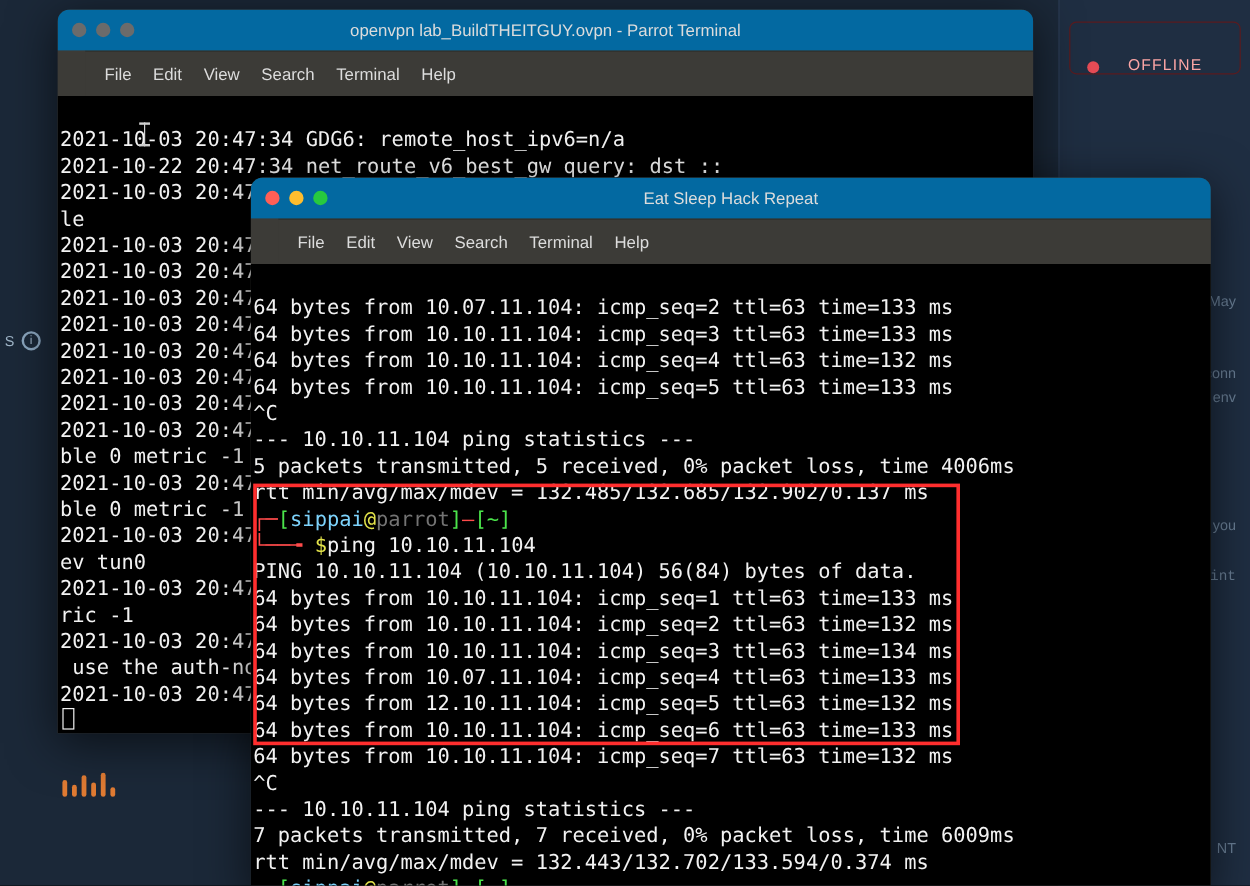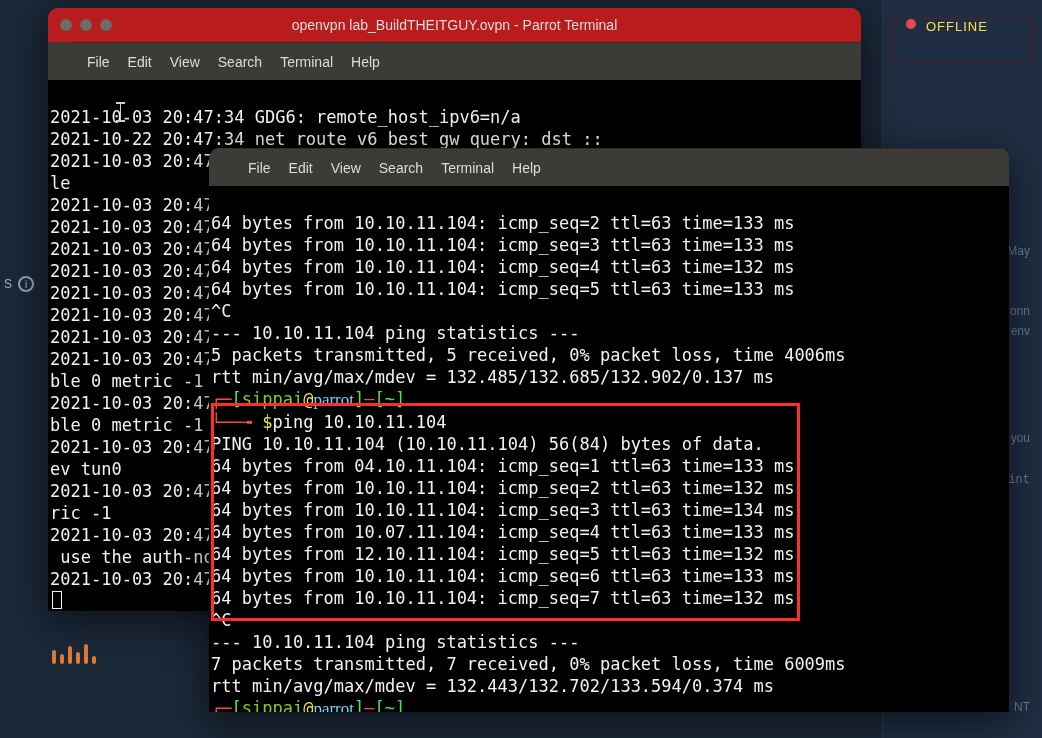--- a/index.html
+++ b/index.html
@@ -22,22 +22,22 @@
       background: #1f2e42;
       border-left: 1px solid #2a3a52;
     }
     .backdrop-head { height: 56px; border-bottom: 1px solid #2a3a52; display: flex; align-items: center; padding: 0 10px; gap: 10px; }
     .chevron-left { width: 18px; height: 18px; }
     .offline-pill {
       margin: 18px 8px 0 8px;
       height: 44px;
       border: 1px solid #5a1b1f;
       border-radius: 6px;
-      display: flex; align-items: flex-start; gap: 10px; padding: 0 14px;
-      color: #fde047; font-size: 13px; letter-spacing: 1px;
+      display: flex; align-items: flex-end; gap: 24px; padding: 0 14px;
+      color: #fca5a5; font-size: 13px; letter-spacing: 1px;
     }
     .offline-dot { width: 10px; height: 10px; border-radius: 50%; background: #e44b55; }
     .right-faded { position: absolute; right: 12px; font-size: 12px; color: #6a7f96; }
     .ts-right { top: 244px; }
     .r-conn { top: 304px; }
     .r-env { top: 324px; }
     .r-you { top: 431px; }
     .r-int { top: 473px; font-family: Liberation Mono, monospace; }
     .r-nt  { top: 700px; }
     .info-chip { position: absolute; left: 4px; top: 276px; display:flex; gap:6px; align-items:center; font-size:12px; color:#9fb5c8; }
@@ -50,21 +50,21 @@
     
     .term-window {
       position: absolute;
       background: #3c3b37;
       border-radius: 10px 10px 0 0;
       box-shadow: 0 8px 40px rgba(0,0,0,0.6);
       overflow: hidden;
     }
     .titlebar {
       height: 34px;
-      background: #b91c1c;
+      background: #0369a1;
       display: flex;
       align-items: center;
       padding: 0 12px;
       position: relative;
     }
     .traffic-lights { display: flex; gap: 8px; align-items: center; }
     .tl { width: 12px; height: 12px; border-radius: 50%; }
     .tl-close-muted { background: #6b6b6b; }
     .tl-min-muted   { background: #6b6b6b; }
     .tl-max-muted   { background: #6b6b6b; }
@@ -85,22 +85,22 @@
       background: #000;
       color: #f2f2f2;
       font-family: "Menlo","Consolas","DejaVu Sans Mono",monospace;
       font-size: 17px;
       line-height: 22px;
       padding: 4px 2px;
       white-space: pre;
       overflow: hidden;
     }
     .green   { color: #4be44b; }
-    .cyan    { color: #84cc16; }
-    .magenta { color: #7dd3fc; font-family: Liberation Serif, serif; }
+    .cyan    { color: #7dd3fc; }
+    .magenta { color: #737373; }
     .yellow  { color: #e4e44b; }
     .redline { color: #ff4b4b; }
     .cursor-block { display:inline-block; width:10px; height:18px; border:1px solid #f2f2f2; margin-left:2px; vertical-align:-2px;}
 
     
     .win-a { left: 48px; top: 8px; width: 813px; }
     .win-a .term-body { height: 531px; }
 
     .win-b { left: 209px; top: 148px; width: 800px; }
     .win-b .term-body { height: 526px; }
@@ -192,41 +192,49 @@
 <span> use the auth-no</span>
 <span>2021-10-03 20:47</span>
 <span class="cursor-block"></span>
   </div>
   <div class="text-cursor-ibeam">
       <span class="stem"></span>
     </div>
 </div>
 
 <div class="term-window win-b">
+  <div class="titlebar">
+    <div class="traffic-lights">
+      <span class="tl tl-close-red"></span>
+      <span class="tl tl-min-amber"></span>
+      <span class="tl tl-max-green"></span>
+    </div>
+    <div class="title-text">Eat Sleep Hack Repeat</div>
+  </div>
   <div class="menubar">
     <span>File</span>
     <span>Edit</span>
     <span>View</span>
     <span>Search</span>
     <span>Terminal</span>
     <span>Help</span>
   </div>
   <div class="term-body">
-<span>64 bytes from 10.10.11.104: icmp_seq=2 ttl=63 time=133 ms</span>
+<span>64 bytes from 10.07.11.104: icmp_seq=2 ttl=63 time=133 ms</span>
 <span>64 bytes from 10.10.11.104: icmp_seq=3 ttl=63 time=133 ms</span>
 <span>64 bytes from 10.10.11.104: icmp_seq=4 ttl=63 time=132 ms</span>
 <span>64 bytes from 10.10.11.104: icmp_seq=5 ttl=63 time=133 ms</span>
 <span>^C</span>
 <span>--- 10.10.11.104 ping statistics ---</span>
 <span>5 packets transmitted, 5 received, 0% packet loss, time 4006ms</span>
 <span>rtt min/avg/max/mdev = 132.485/132.685/132.902/0.137 ms</span>
 <span class="redline">┌─</span><span class="green">[</span><span class="cyan">sippai</span><span class="yellow">@</span><span class="magenta">parrot</span><span class="green">]</span><span class="redline">—</span><span class="green">[~]</span>
 <span class="redline">└──╼ </span><span class="yellow">$</span><span>ping 10.10.11.104</span>
 <span>PING 10.10.11.104 (10.10.11.104) 56(84) bytes of data.</span>
-<span>64 bytes from 04.10.11.104: icmp_seq=1 ttl=63 time=133 ms</span>
+<span>64 bytes from 10.10.11.104: icmp_seq=1 ttl=63 time=133 ms</span>
 <span>64 bytes from 10.10.11.104: icmp_seq=2 ttl=63 time=132 ms</span>
 <span>64 bytes from 10.10.11.104: icmp_seq=3 ttl=63 time=134 ms</span>
 <span>64 bytes from 10.07.11.104: icmp_seq=4 ttl=63 time=133 ms</span>
 <span>64 bytes from 12.10.11.104: icmp_seq=5 ttl=63 time=132 ms</span>
 <span>64 bytes from 10.10.11.104: icmp_seq=6 ttl=63 time=133 ms</span>
 <span>64 bytes from 10.10.11.104: icmp_seq=7 ttl=63 time=132 ms</span>
 <span>^C</span>
 <span>--- 10.10.11.104 ping statistics ---</span>
 <span>7 packets transmitted, 7 received, 0% packet loss, time 6009ms</span>
 <span>rtt min/avg/max/mdev = 132.443/132.702/133.594/0.374 ms</span>

